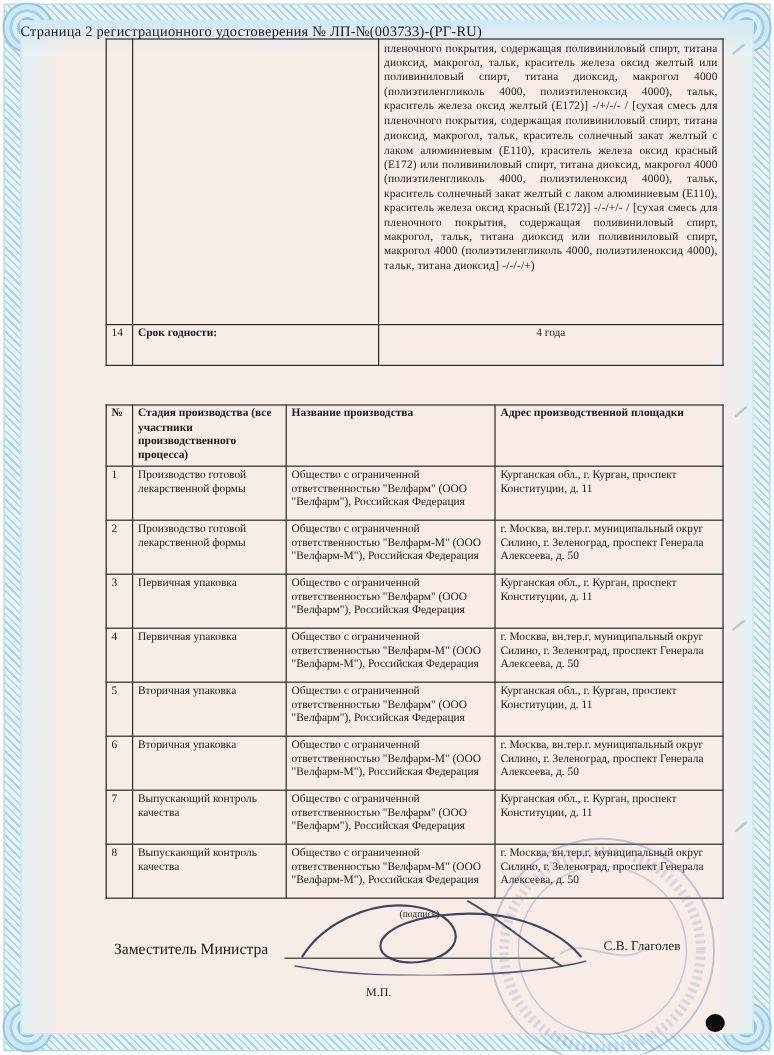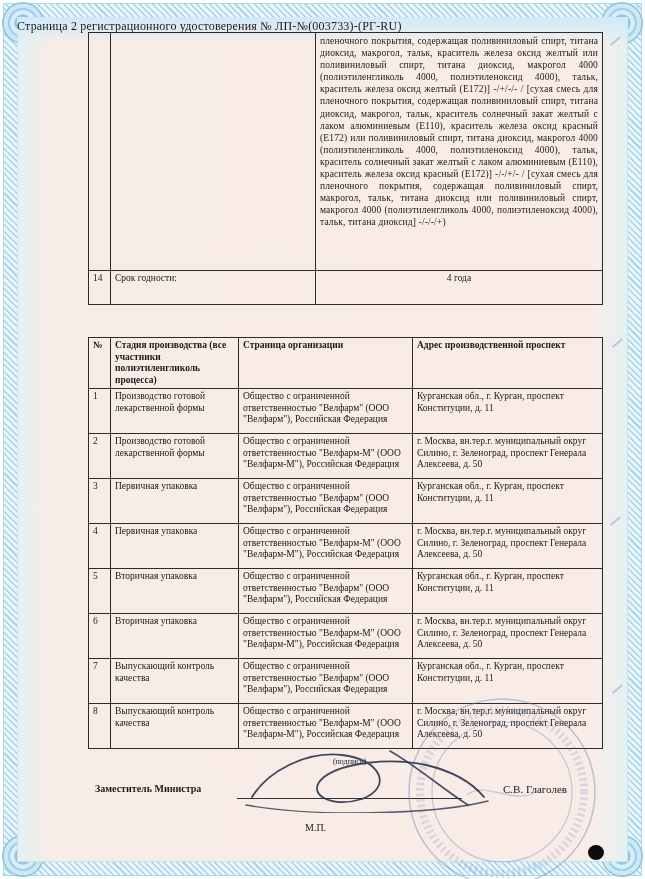--- a/index.html
+++ b/index.html
@@ -70,37 +70,37 @@
   }
 
   .top-table { position: absolute; top: 15px; left: 71px; width: 514px; }
   .top-table .cont-cell {
     text-align: justify;
     line-height: 12.1px;
     letter-spacing: .15px;
   }
   .row-cont { height: 238px; }
   .row-14 { height: 34px; }
-  .cell-bold { font-weight: normal; }
+  .cell-bold { font-weight: bold; }
   .cell-center { text-align: center; }
 
   .info-par {
     position: absolute;
     top: 286px; left: 45px; right: 45px;
     text-align: center;
     font-size: 10px;
     line-height: 13px;
   }
 
   .prod-table { position: absolute; top: 320px; left: 71px; width: 514px; }
   .prod-table th { text-align: left; font-weight: bold; }
   .prod-table tr { height: 45px; }
   .prod-table tr.hdr { height: 48px; }
 
-  .official-title { position: absolute; left: 78px; top: 766px; font-weight: bold; font-size: 10px; }
+  .official-title { position: absolute; left: 78px; top: 766px; font-weight: normal; font-size: 13px; }
   .official-name  { position: absolute; left: 486px; top: 766px; font-weight: normal; font-size: 11px; }
   .sig-line { position: absolute; left: 220px; top: 781px; width: 225px; border-top: 1px solid #333; }
   .sig-caption { position: absolute; left: 220px; top: 740px; width: 225px; text-align: center; font-size: 8px; }
   .mp { position: absolute; left: 288px; top: 805px; font-size: 10px; }
 
   .signature-svg { position: absolute; left: 225px; top: 726px; pointer-events: none; }
   .stamp-svg { position: absolute; left: 380px; top: 670px; pointer-events: none; }
 
   .ink-dot {
     position: absolute;
@@ -158,23 +158,23 @@
     <table class="tbl prod-table">
       <colgroup>
           <col style="width:22px">
           <col style="width:128px">
           <col style="width:174px">
           <col style="width:190px">
         </colgroup>
       <tbody>
           <tr class="hdr">
         <th>№</th>
-        <th>Стадия производства (все участники полиэтиленгликоль процесса)</th>
-        <th>Страница организации</th>
-        <th>Адрес производственной проспект</th>
+        <th>Стадия производства (все участники производственного процесса)</th>
+        <th>Название производства</th>
+        <th>Адрес производственной площадки</th>
       </tr>
       <tr>
         <td>1</td>
         <td>Производство готовой лекарственной формы</td>
         <td>Общество с ограниченной ответственностью "Велфарм" (ООО "Велфарм"), Российская Федерация</td>
         <td>Курганская обл., г. Курган, проспект Конституции, д. 11</td>
       </tr>
       <tr>
         <td>2</td>
         <td>Производство готовой лекарственной формы</td>

